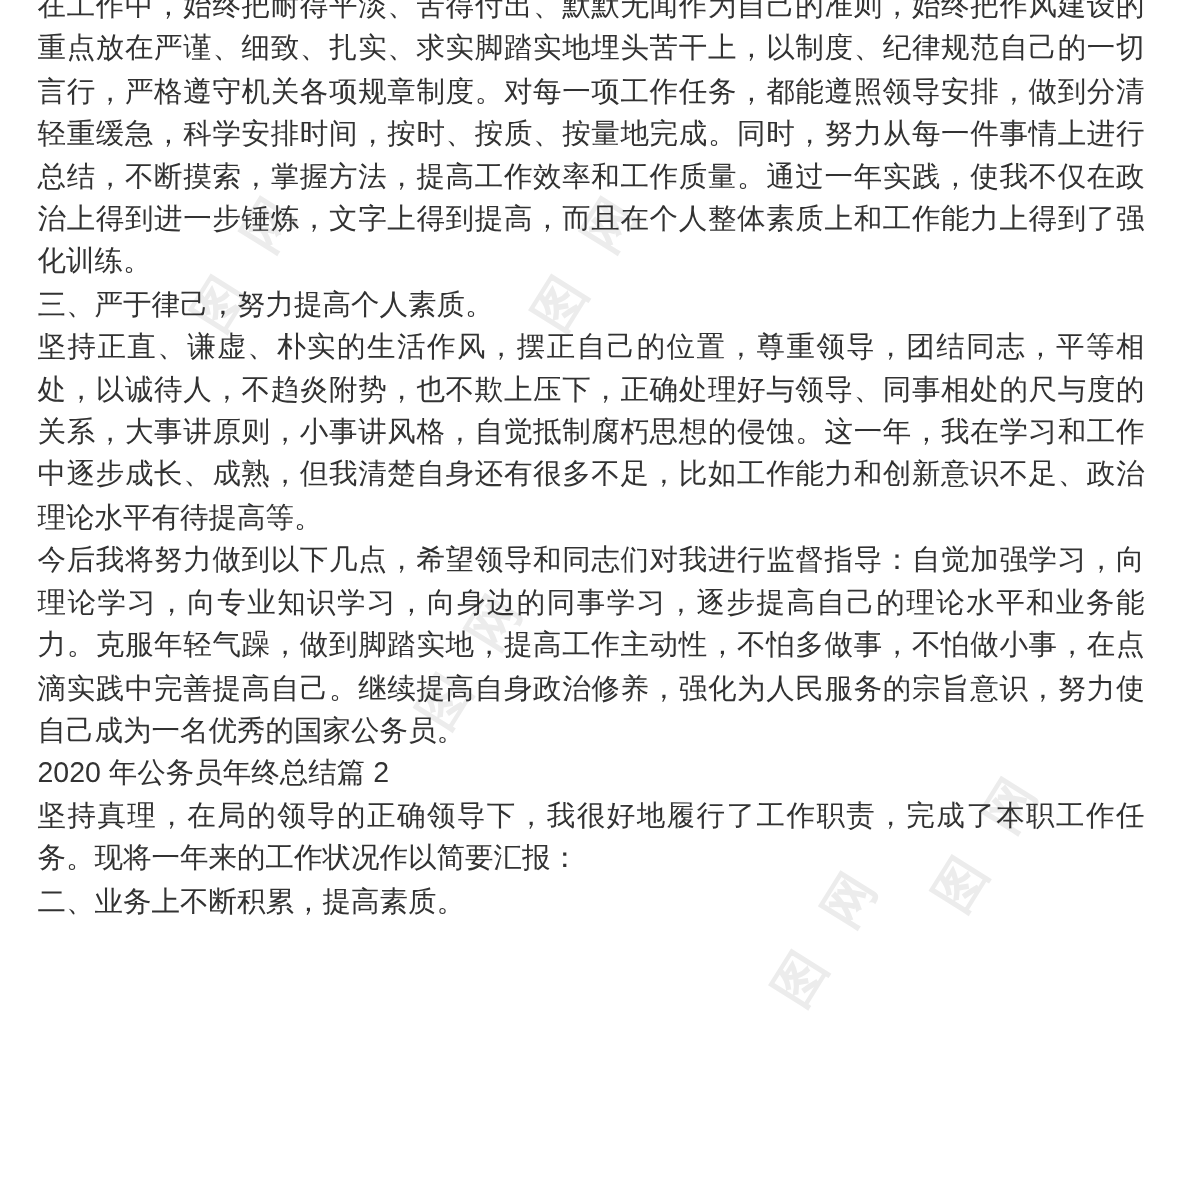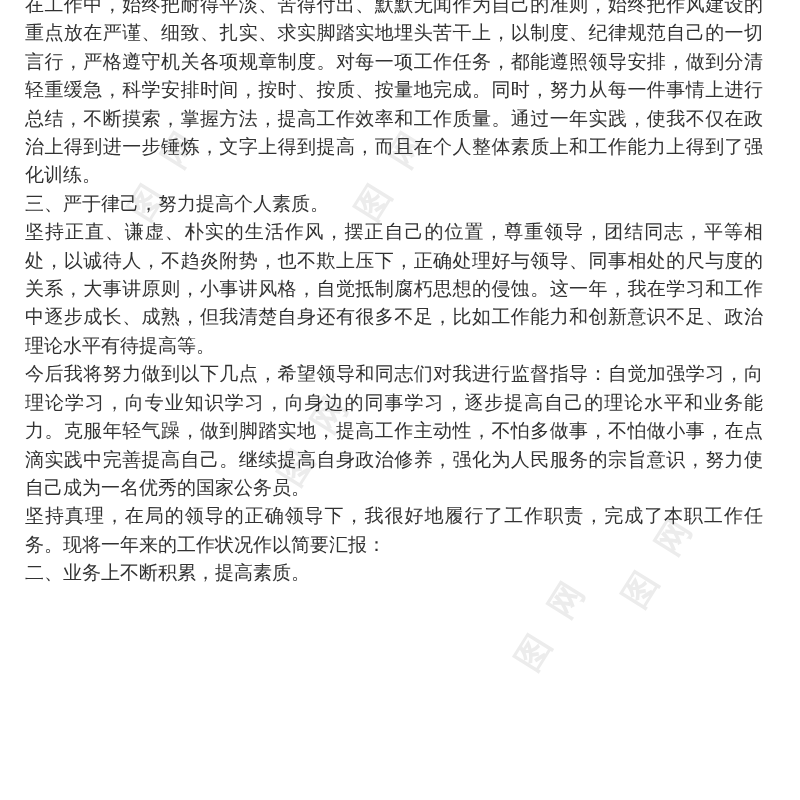--- a/index.html
+++ b/index.html
@@ -61,18 +61,19 @@
       <span class="wm" style="left: 268px; top: 470px; color: rgb(236, 236, 236);">图网</span>
       <span class="wm" style="left: 118px; top: 205px; color: rgb(236, 236, 236);">图网</span>
       <span class="wm" style="left: 345px; top: 205px; color: rgb(236, 236, 236);">图网</span>
     </div>
 
   <div class="text-flow" style="color: rgb(50, 50, 50);">
     <p>在工作中，始终把耐得平淡、苦得付出、默默无闻作为自己的准则，始终把作风建设的重点放在严谨、细致、扎实、求实脚踏实地埋头苦干上，以制度、纪律规范自己的一切言行，严格遵守机关各项规章制度。对每一项工作任务，都能遵照领导安排，做到分清轻重缓急，科学安排时间，按时、按质、按量地完成。同时，努力从每一件事情上进行总结，不断摸索，掌握方法，提高工作效率和工作质量。通过一年实践，使我不仅在政治上得到进一步锤炼，文字上得到提高，而且在个人整体素质上和工作能力上得到了强化训练。</p>
     <p>三、严于律己，努力提高个人素质。</p>
     <p>坚持正直、谦虚、朴实的生活作风，摆正自己的位置，尊重领导，团结同志，平等相处，以诚待人，不趋炎附势，也不欺上压下，正确处理好与领导、同事相处的尺与度的关系，大事讲原则，小事讲风格，自觉抵制腐朽思想的侵蚀。这一年，我在学习和工作中逐步成长、成熟，但我清楚自身还有很多不足，比如工作能力和创新意识不足、政治理论水平有待提高等。</p>
     <p>今后我将努力做到以下几点，希望领导和同志们对我进行监督指导：自觉加强学习，向理论学习，向专业知识学习，向身边的同事学习，逐步提高自己的理论水平和业务能力。克服年轻气躁，做到脚踏实地，提高工作主动性，不怕多做事，不怕做小事，在点滴实践中完善提高自己。继续提高自身政治修养，强化为人民服务的宗旨意识，努力使自己成为一名优秀的国家公务员。</p>
+    <p>2020 年公务员年终总结篇 2</p>
     <p>坚持真理，在局的领导的正确领导下，我很好地履行了工作职责，完成了本职工作任务。现将一年来的工作状况作以简要汇报：</p>
     <p>二、业务上不断积累，提高素质。</p>
 
   </div>
 
 </div>
 
 </body></html>

